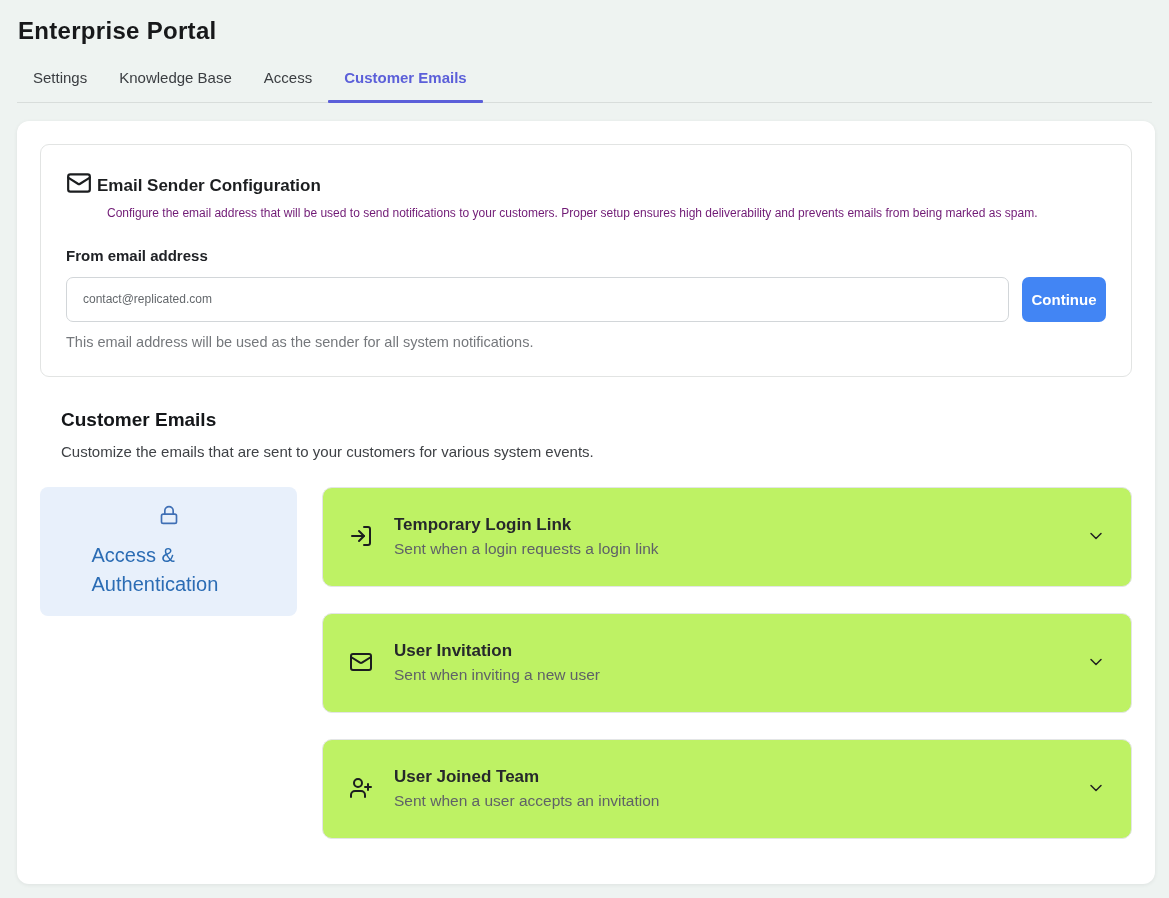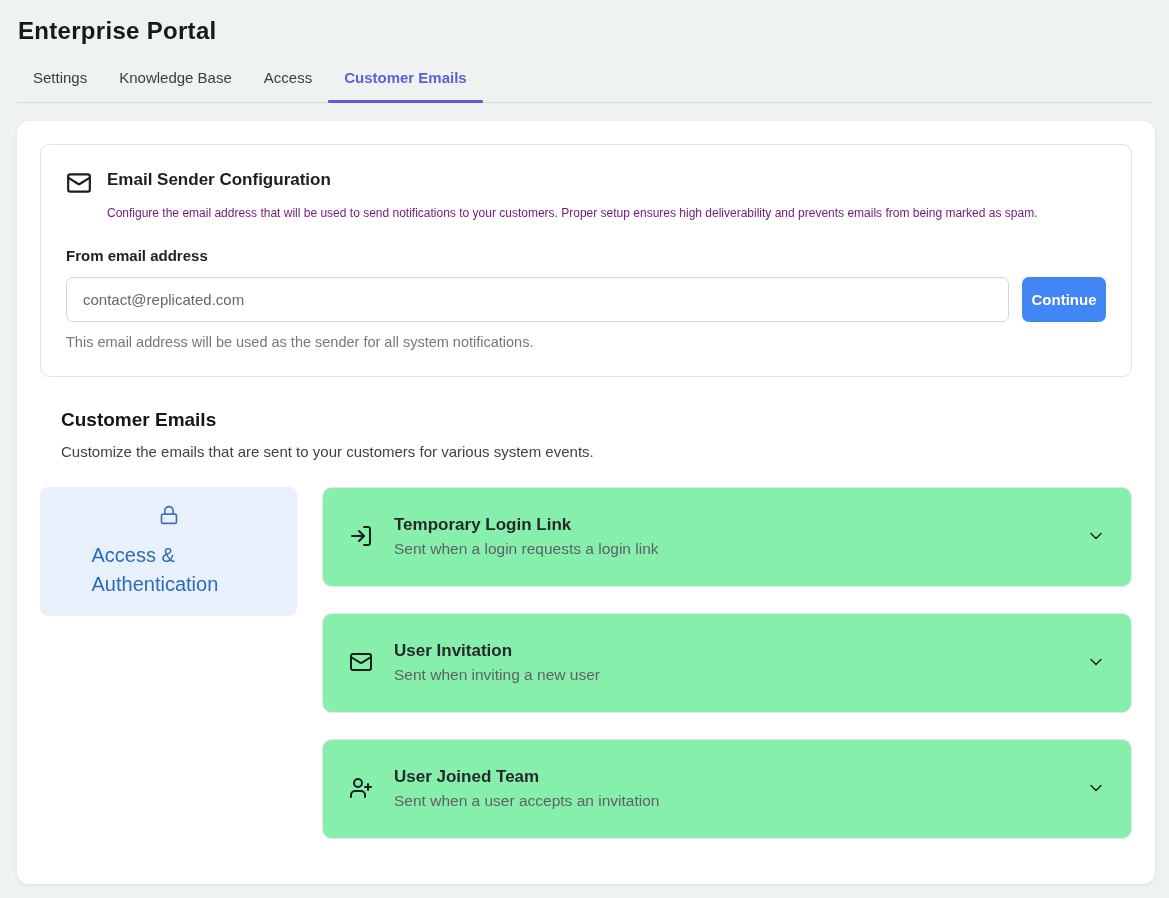--- a/index.html
+++ b/index.html
@@ -33,32 +33,32 @@
     margin:18px 14px 0 17px; width:1138px; height:763px;
     background:#fff; border-radius:12px;
     box-shadow:0 1px 4px rgba(0,0,0,.07);
     padding:23px;
   }
   
   .sender-card {
     border:1px solid #e2e4e3; border-radius:9px;
     padding:25px 25px 26px 25px;
   }
-  .sender-head { display:flex; align-items:flex-start; gap:15px; }
+  .sender-head { display:flex; align-items:flex-end; gap:5px; }
   .sender-head .icon { display:flex; color:#1b1d1f; }
   .sender-title { margin:0; font-size:17px; font-weight:700; color:#1c1e20; }
   .sender-desc {
     margin:8px 0 0 41px; max-width:975px;
     font-size:12px; line-height:1.55; color:#701a75;
   }
   .from-label { margin-top:24px; font-size:15px; font-weight:700; color:#202226; }
   .input-row { display:flex; gap:13px; margin-top:13px; }
   .email-input {
     flex:1; height:45px; border:1px solid #d2d6d9; border-radius:7px;
-    padding:0 16px; font-size:15px; color:#64686c; outline:none;
+    padding:0 16px; font-size:12px; color:#64686c; outline:none;
     font-family:"Liberation Sans", sans-serif; background:#fff;
   }
   .continue-btn {
     width:84px; height:45px; border:none; border-radius:7px;
     background: var(--button-blue, #4285f4); color:#fff;
     font-size:15px; font-weight:700; cursor:pointer;
     font-family:"Liberation Sans", sans-serif;
   }
   .helper-text { margin-top:12px; font-size:14.5px; color:#75787c; }
   
@@ -79,21 +79,21 @@
   }
   .category-item.selected .icon { color:#3f6fb5; }
   .category-item .cat-label { line-height:1.45; }
   .category-item.selected .cat-label { max-width:155px; }
   .category-item.plain { margin-top:20px; padding-top:12px; padding-bottom:12px; }
   
   .panel-col { flex:1; }
   .email-panel {
     display:flex; align-items:center; gap:21px;
     height:100px; padding:0 25px 1px 26px; margin-bottom:26px;
-    background:#86efac; border:1px solid #e3e5e6; border-radius:10px; cursor:pointer;
+    background:#bef264; border:1px solid #e3e5e6; border-radius:10px; cursor:pointer;
   }
   .email-panel:last-child { margin-bottom:0; }
   .email-panel .icon { display:flex; flex:none; color:#1b1d1f; }
   .panel-text { display:flex; flex-direction:column; }
   .panel-title { font-size:17px; font-weight:700; color:#26282b; }
   .panel-desc { margin-top:5px; font-size:15.5px; color:#5f6267; }
   .chevron { margin-left:auto; display:flex; color:#222; }
 </style>
 </head>
 <body>

